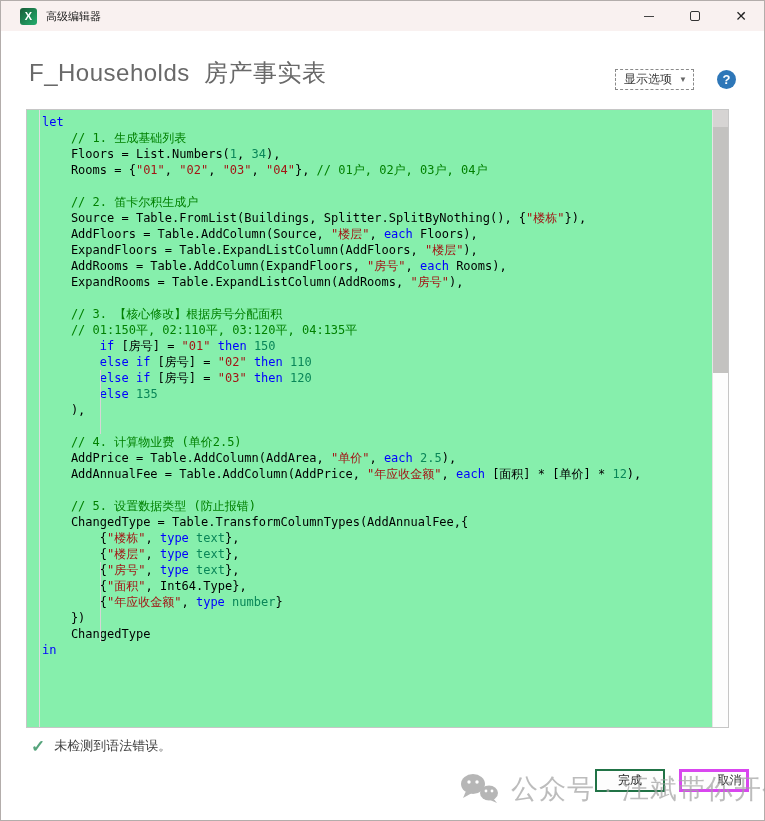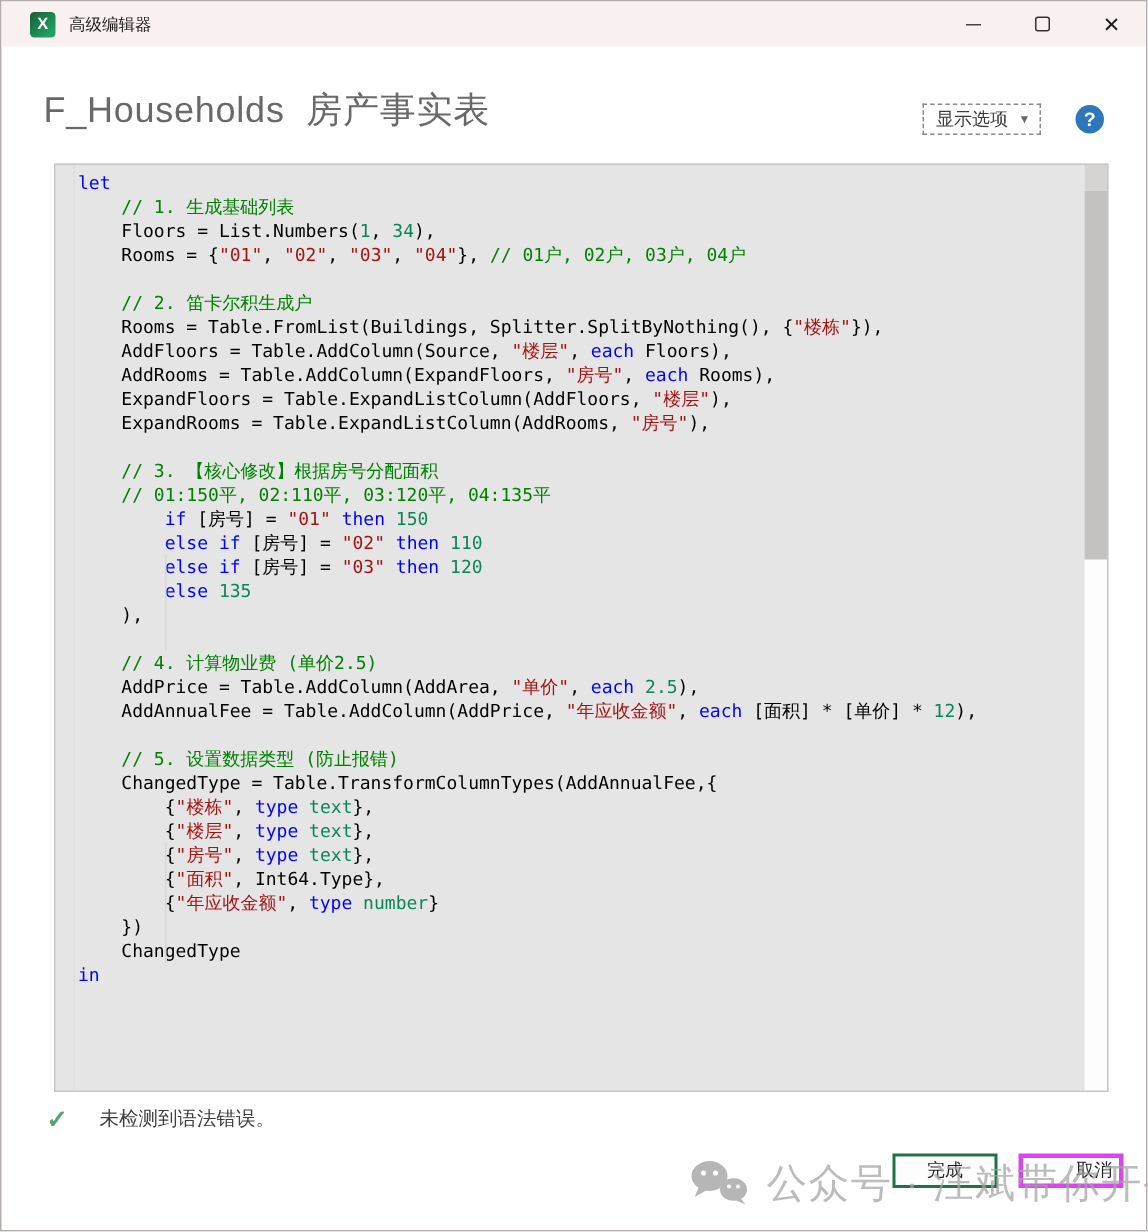--- a/index.html
+++ b/index.html
@@ -24,21 +24,21 @@
   .page-title { position:absolute; left:28px; top:56px; font-size:24px; font-weight:300; color:#696969; letter-spacing:0.5px; white-space:pre; }
   .display-options { position:absolute; right:70px; top:68px; height:21px; padding:2px 6px 2px 8px;
                      border:1px dashed #8a8a8a; background:#fff; display:flex; align-items:center; gap:7px;
                      font-size:12px; color:#3b3b3b; cursor:default;margin-left:12px; }
   .caret-down { font-size:8px; color:#666; }
   .help-btn { position:absolute; right:28px; top:69px; width:19px; height:19px; border-radius:50%;
               background:var(--help-blue); color:#fff; font-size:13px; font-weight:bold;
               display:flex; align-items:center; justify-content:center; }
 
   
-  .editor { position:absolute; left:35px; top:108px; width:703px; height:619px; background:#e5e5e5;
+  .editor { position:absolute; left:25px; top:108px; width:703px; height:619px; background:#86efac;
             border:1px solid #c6c6c6; overflow:hidden; }
   .gutter-line { position:absolute; left:12px; top:0; bottom:0; width:1px; background:#dedede; }
   .code-area { position:absolute; left:0; top:0; right:16px; bottom:0; padding:4px 0 0 15px;
                font-family:"DejaVu Sans Mono",monospace; font-size:12px; }
   .code-line { height:16px; line-height:16px; white-space:pre; }
   .tok-p { color:#000000; }
   .tok-k { color:var(--kw); }
   .tok-c { color:var(--cm); }
   .tok-s { color:var(--st); }
   .tok-n { color:var(--nm); }
@@ -47,21 +47,21 @@
   .guide-types { top:452px; height:80px; }
 
   
   .scrollbar { position:absolute; right:0; top:0; bottom:0; width:16px; background:#fdfdfd; border-left:1px solid #e4e4e4; }
   .scroll-cap { position:absolute; top:0; left:0; right:0; height:17px; background:#d6d4d3; }
   .scroll-thumb { position:absolute; top:17px; left:0; right:0; height:246px; background:#c3c2c0; }
 
   
   .status-row { position:absolute; left:30px; top:736px; display:flex; align-items:center; gap:9px; }
   .check-icon { color:#56a47c; font-size:17px; font-weight:bold; line-height:1; }
-  .status-text { font-size:13px; color:#3f3f3f;margin-left:12px; }
+  .status-text { font-size:13px; color:#3f3f3f; }
 
   
   .btn { position:absolute; top:768px; width:70px; height:23px; background:#fdfdfd;
          font-size:12px; color:#1f1f1f; display:flex; align-items:center; justify-content:center; }
   .btn-done { left:594px; border:2px solid var(--accent-green); }
   .btn-cancel { left:678px; border:3px solid #d946ef;padding-left:31px; }
 
   
   .watermark { position:absolute; left:458px; top:770px; display:flex; align-items:center; gap:10px;
                pointer-events:none; z-index:5; opacity:0.72; }
@@ -101,24 +101,24 @@
     <div class="gutter-line"></div>
     <div class="code-area">
       <div class="indent-guide guide-if"></div>
       <div class="indent-guide guide-types"></div>
     <div class="code-line"><span class="tok-k">let</span></div>
         <div class="code-line"><span class="tok-c">    // 1. 生成基础列表</span></div>
         <div class="code-line"><span class="tok-p">    Floors = List.Numbers(</span><span class="tok-n">1</span><span class="tok-p">, </span><span class="tok-n">34</span><span class="tok-p">),</span></div>
         <div class="code-line"><span class="tok-p">    Rooms = {</span><span class="tok-s">"01"</span><span class="tok-p">, </span><span class="tok-s">"02"</span><span class="tok-p">, </span><span class="tok-s">"03"</span><span class="tok-p">, </span><span class="tok-s">"04"</span><span class="tok-p">}, </span><span class="tok-c">// 01户, 02户, 03户, 04户</span></div>
         <div class="code-line"> </div>
         <div class="code-line"><span class="tok-c">    // 2. 笛卡尔积生成户</span></div>
-        <div class="code-line"><span class="tok-p">    Rooms = Table.FromList(Buildings, Splitter.SplitByNothing(), {</span><span class="tok-s">"楼栋"</span><span class="tok-p">}),</span></div>
+        <div class="code-line"><span class="tok-p">    Source = Table.FromList(Buildings, Splitter.SplitByNothing(), {</span><span class="tok-s">"楼栋"</span><span class="tok-p">}),</span></div>
         <div class="code-line"><span class="tok-p">    AddFloors = Table.AddColumn(Source, </span><span class="tok-s">"楼层"</span><span class="tok-p">, </span><span class="tok-k">each</span><span class="tok-p"> Floors),</span></div>
+        <div class="code-line"><span class="tok-p">    ExpandFloors = Table.ExpandListColumn(AddFloors, </span><span class="tok-s">"楼层"</span><span class="tok-p">),</span></div>
         <div class="code-line"><span class="tok-p">    AddRooms = Table.AddColumn(ExpandFloors, </span><span class="tok-s">"房号"</span><span class="tok-p">, </span><span class="tok-k">each</span><span class="tok-p"> Rooms),</span></div>
-        <div class="code-line"><span class="tok-p">    ExpandFloors = Table.ExpandListColumn(AddFloors, </span><span class="tok-s">"楼层"</span><span class="tok-p">),</span></div>
         <div class="code-line"><span class="tok-p">    ExpandRooms = Table.ExpandListColumn(AddRooms, </span><span class="tok-s">"房号"</span><span class="tok-p">),</span></div>
         <div class="code-line"> </div>
         <div class="code-line"><span class="tok-c">    // 3. 【核心修改】根据房号分配面积</span></div>
         <div class="code-line"><span class="tok-c">    // 01:150平, 02:110平, 03:120平, 04:135平</span></div>
         <div class="code-line"><span class="tok-p">        </span><span class="tok-k">if</span><span class="tok-p"> [房号] = </span><span class="tok-s">"01"</span><span class="tok-p"> </span><span class="tok-k">then</span><span class="tok-p"> </span><span class="tok-n">150</span></div>
         <div class="code-line"><span class="tok-p">        </span><span class="tok-k">else</span><span class="tok-p"> </span><span class="tok-k">if</span><span class="tok-p"> [房号] = </span><span class="tok-s">"02"</span><span class="tok-p"> </span><span class="tok-k">then</span><span class="tok-p"> </span><span class="tok-n">110</span></div>
         <div class="code-line"><span class="tok-p">        </span><span class="tok-k">else</span><span class="tok-p"> </span><span class="tok-k">if</span><span class="tok-p"> [房号] = </span><span class="tok-s">"03"</span><span class="tok-p"> </span><span class="tok-k">then</span><span class="tok-p"> </span><span class="tok-n">120</span></div>
         <div class="code-line"><span class="tok-p">        </span><span class="tok-k">else</span><span class="tok-p"> </span><span class="tok-n">135</span></div>
         <div class="code-line"><span class="tok-p">    ),</span></div>
         <div class="code-line"> </div>

